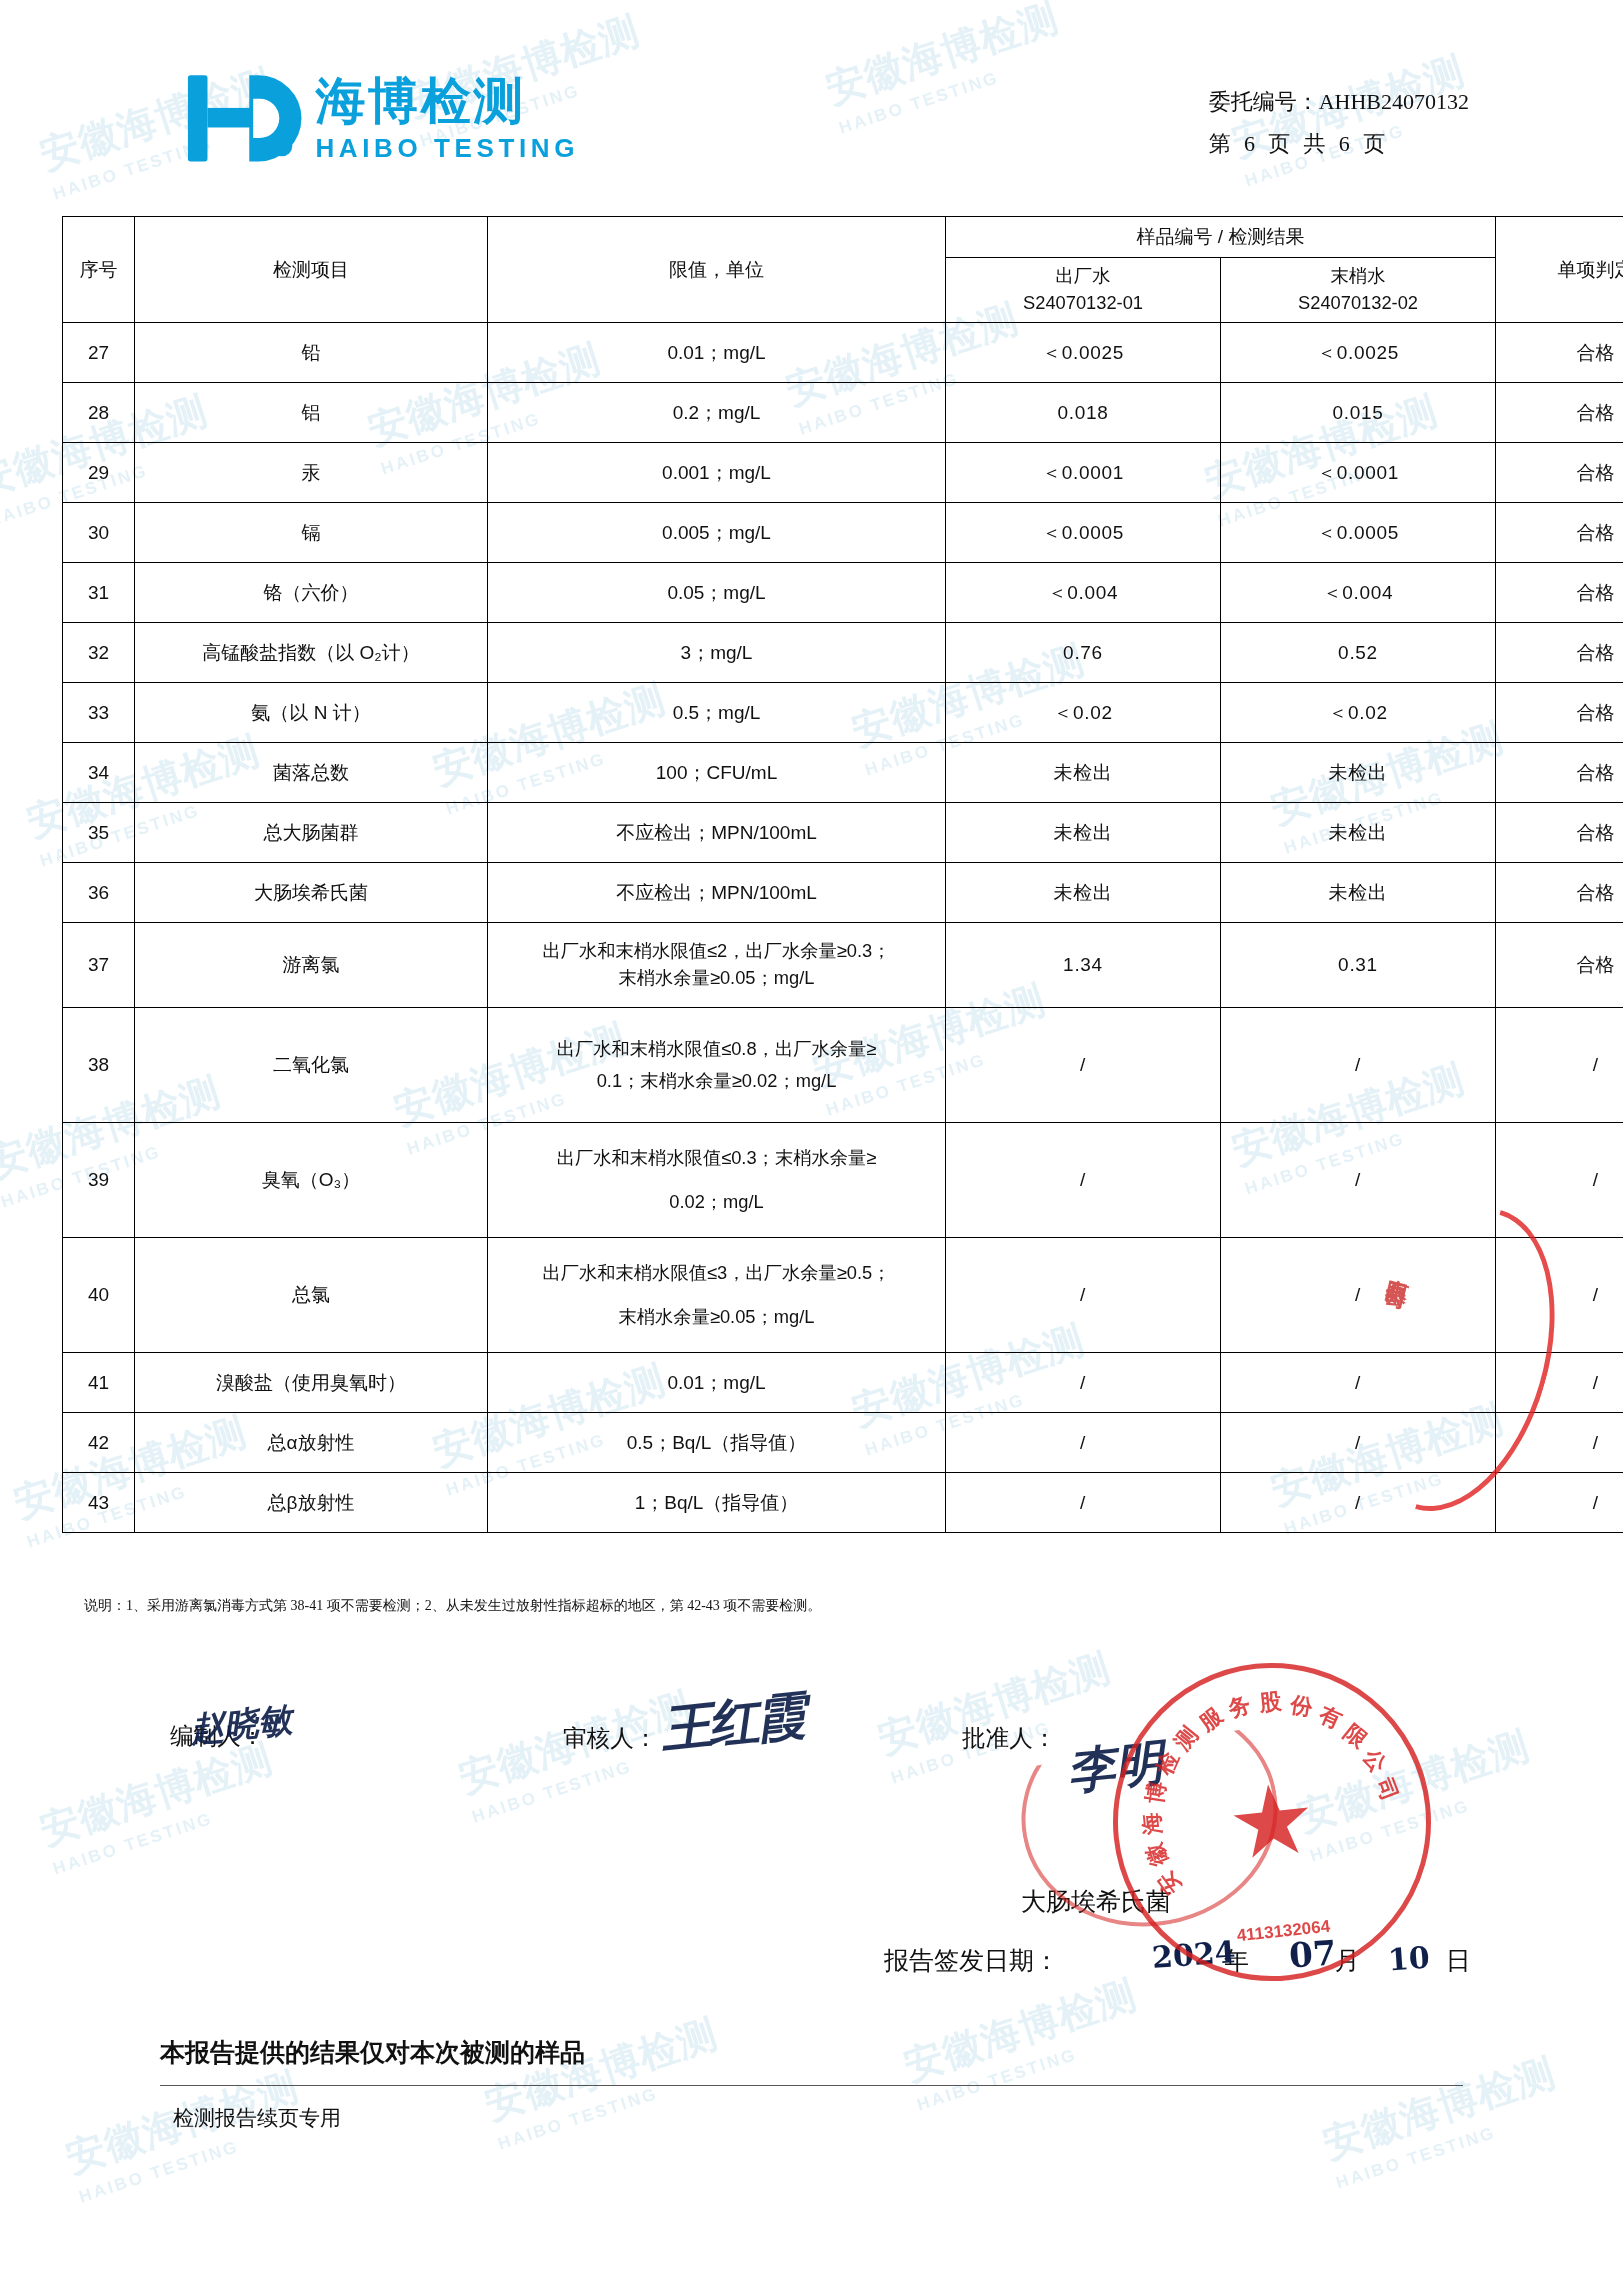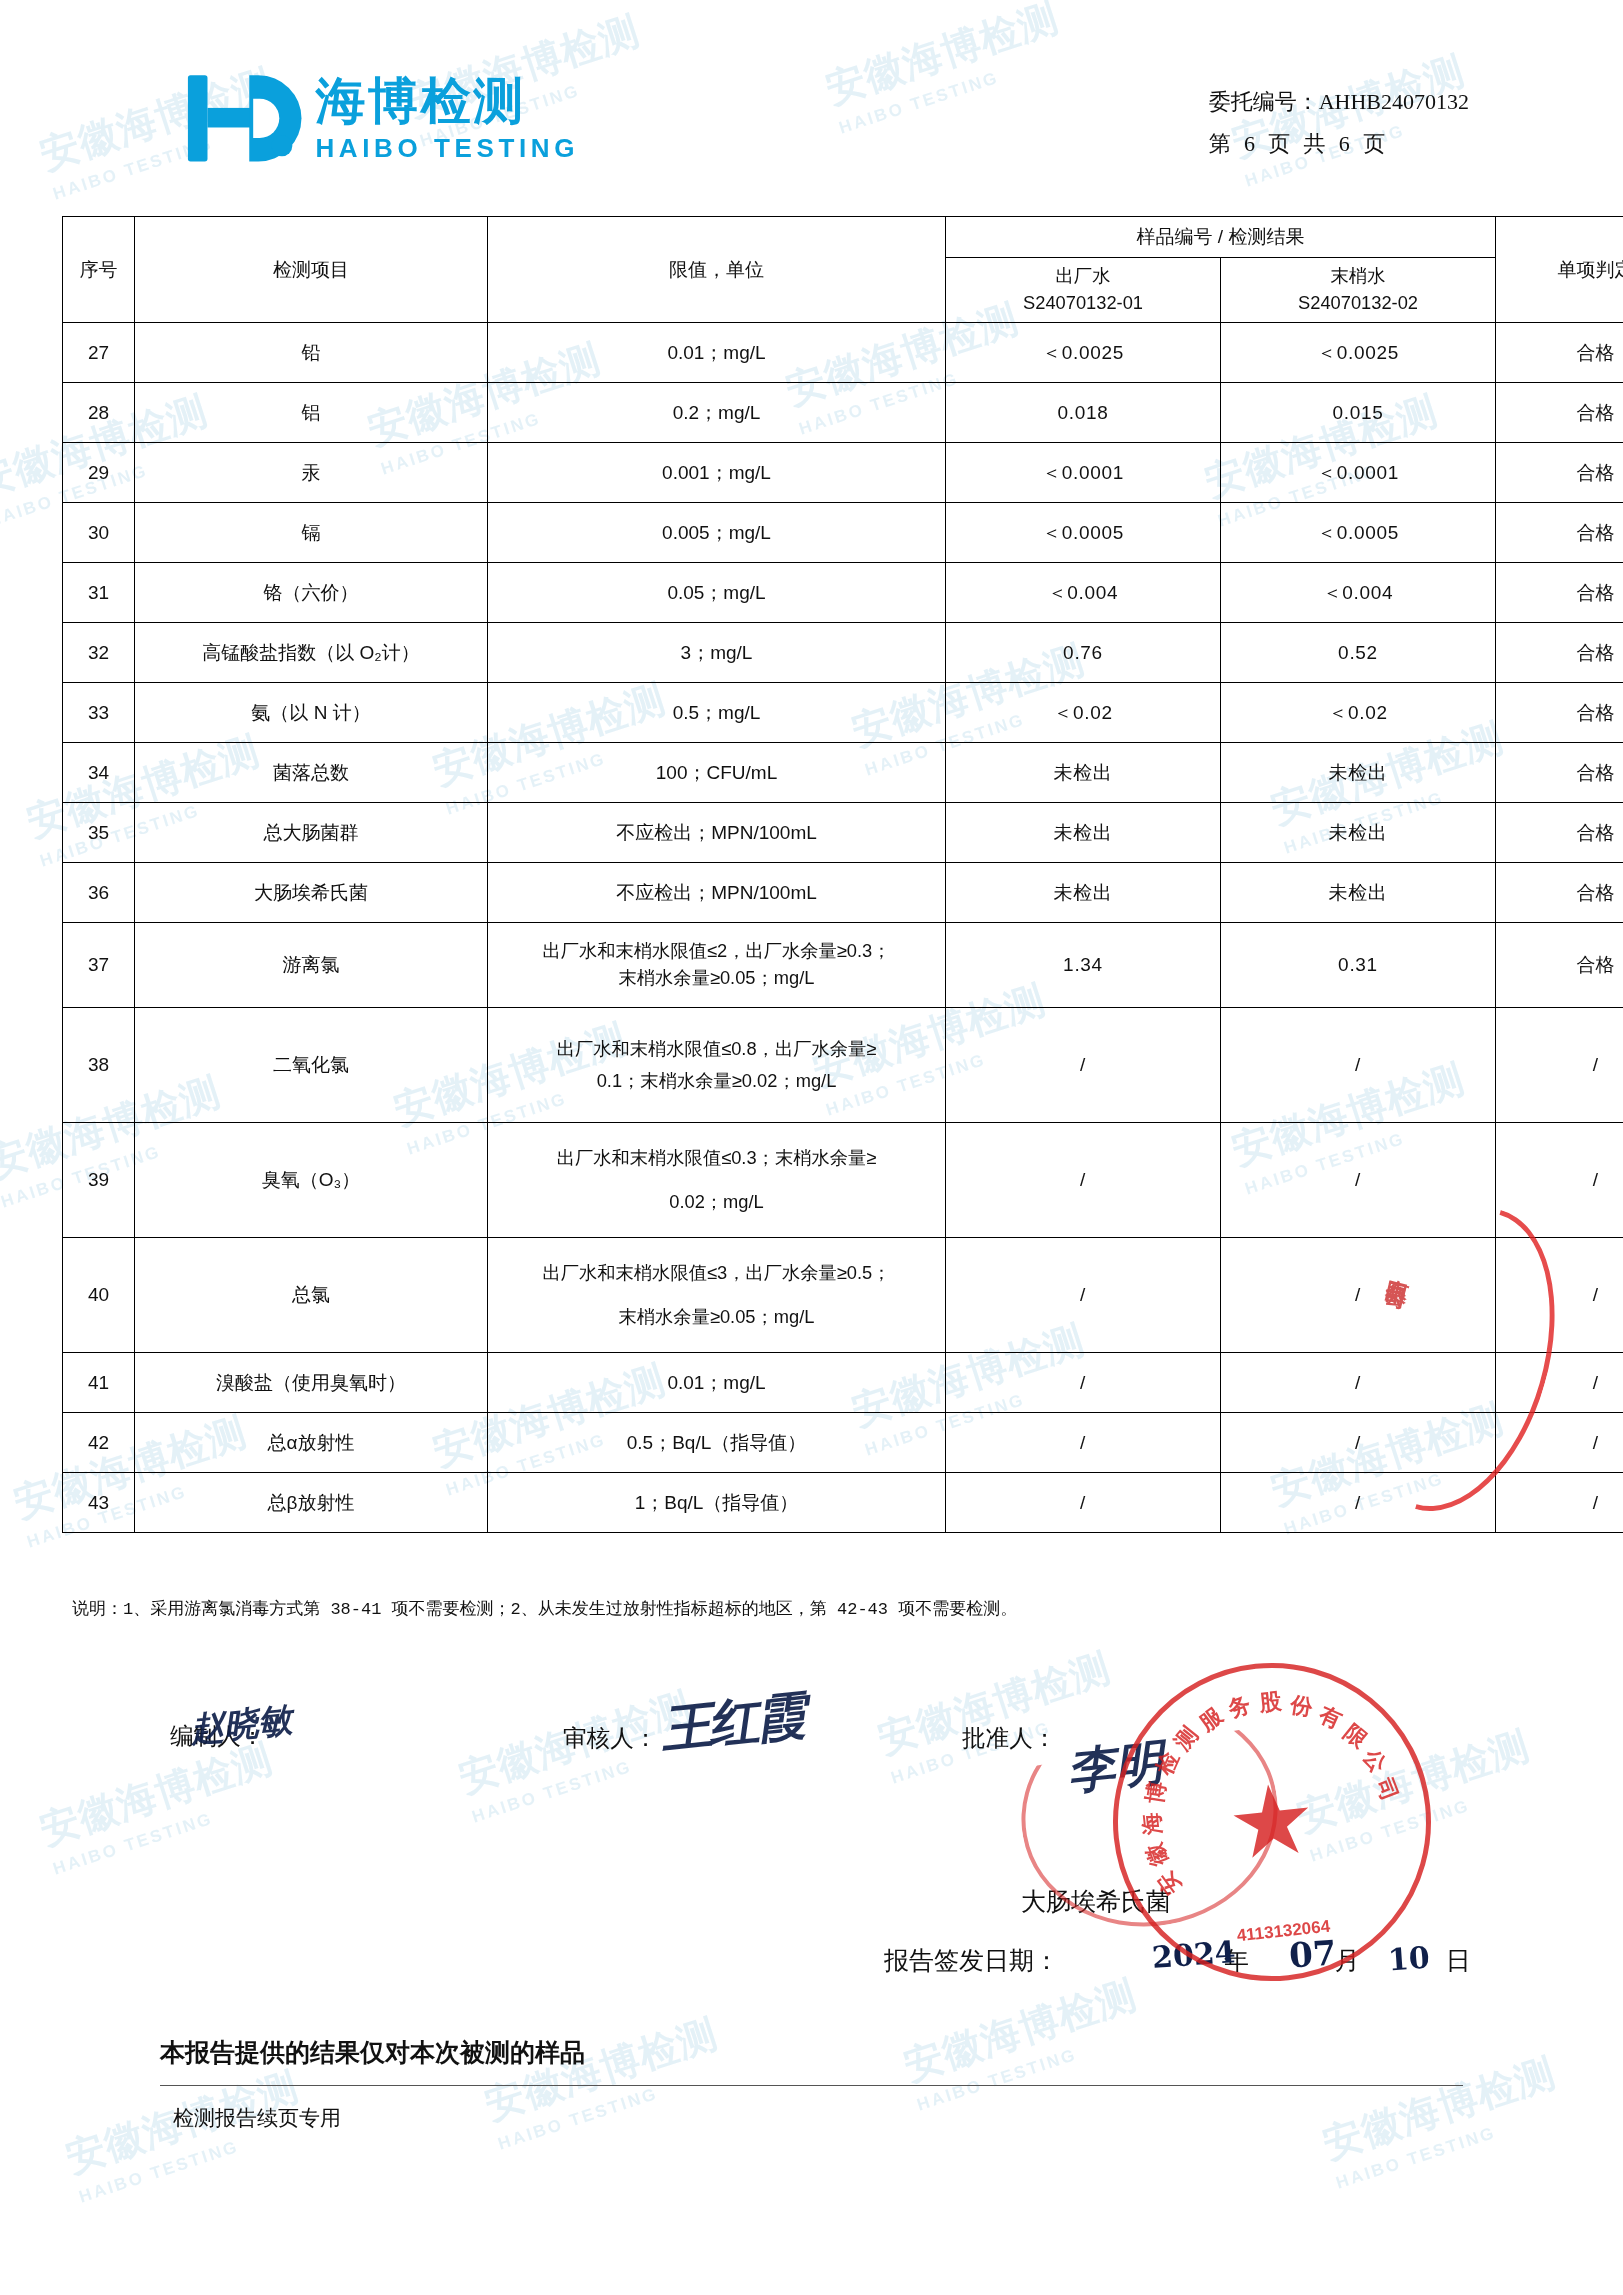--- a/index.html
+++ b/index.html
@@ -131,24 +131,24 @@
   td.r-limit { font-size: 19px; }
   td.r-res { font-size: 19.6px; letter-spacing: 0.7px;}
   td.r-judge { font-size: 19px; }
   .limit2 { line-height: 1.75; }
   .rowh-1 { height: 60px; }
   .rowh-2 { height: 85px; }
   .rowh-3 { height: 115px; }
 
   .note {
     position: absolute;
-    left: 72px;
+    left: 84px;
     top: 1597px;
-    font-size: 17px;
-    font-family: Liberation Mono, monospace;
+    font-size: 14px;
+    font-family: Liberation Serif, serif;
   }
 
   .end-mark {
     position: absolute;
     top: 1656px;
     left: 0;
     width: 1623px;
     text-align: center;
     font-size: 22px;
     font-family: "Liberation Sans", sans-serif;

